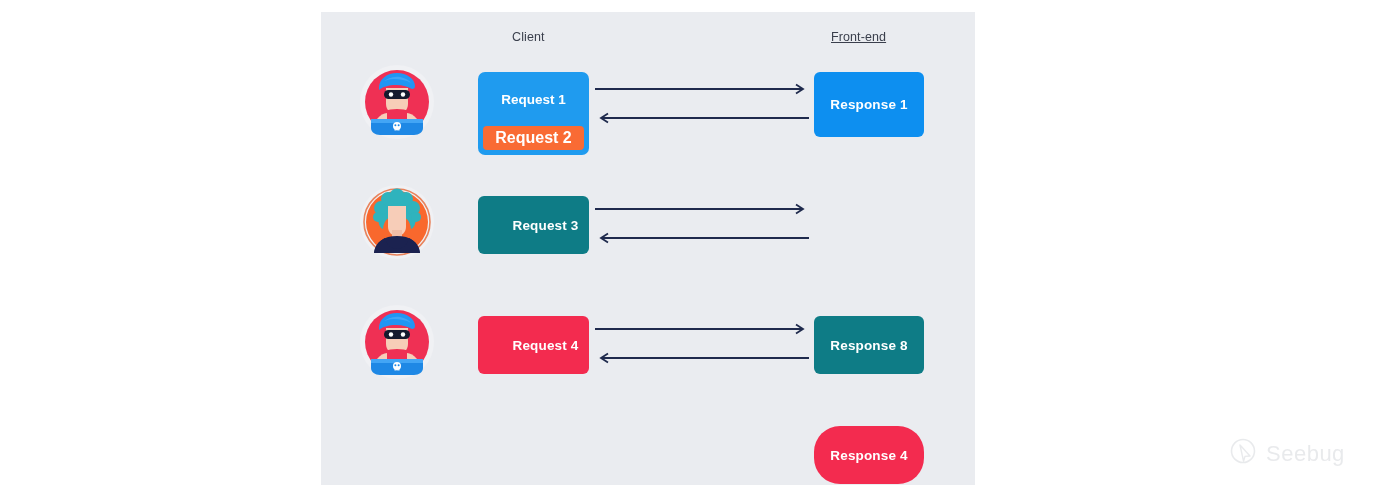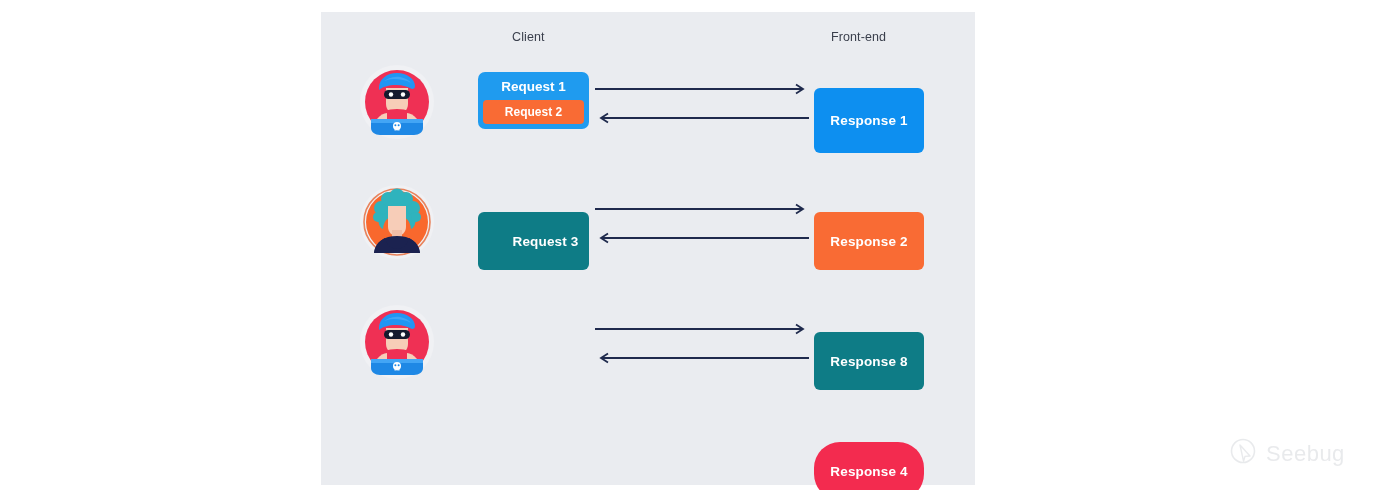--- a/index.html
+++ b/index.html
@@ -28,21 +28,21 @@
   
   .col-head {
     position: absolute;
     font-size: 12.5px;
     color: #3a3f4c;
     font-weight: 400;
     letter-spacing: .1px;
     white-space: nowrap;
   }
   .col-head.client   { left: 191px; top: 18px; }
-  .col-head.frontend { left: 510px; top: 18px; }
+  .col-head.frontend { left: 510px; top: 18px; text-decoration: underline; }
 
   
   .row {
     position: absolute;
     left: 0;
     width: 654px;
     height: 110px;
   }
   .row-1 { top: 45px; }
   .row-2 { top: 165px; }
@@ -65,32 +65,31 @@
     border-radius: 6px;
     display: flex;
     align-items: center;
     justify-content: center;
     color: #ffffff;
     font-size: 13.5px;
     font-weight: bold;
     letter-spacing: .15px;
     box-sizing: border-box;
     white-space: nowrap;
-    margin-top: 16px;
   }
   .box-req    { left: 157px; width: 111px; padding-left: 24px; }
   .box-res    { left: 493px; width: 110px; }
 
   
   .box-stack {
     position: absolute;
     left: 157px;
     top: 15px;
     width: 111px;
-    height: 57px;
+    height: 83px;
     border-radius: 7px;
     box-sizing: border-box;
     padding: 0 5px 5px 5px;
     display: flex;
     flex-direction: column;
   }
   .stack-top {
     flex: 1;
     display: flex;
     align-items: center;
@@ -100,21 +99,21 @@
     font-weight: bold;
     white-space: nowrap;
   }
   .stack-inner {
     height: 24px;
     border-radius: 4px;
     display: flex;
     align-items: center;
     justify-content: center;
     color: #ffffff;
-    font-size: 12px;
+    font-size: 16px;
     font-weight: bold;
     white-space: nowrap;
   }
 
   .h65 { top: 15px; height: 65px; }
   .h58 { top: 19px; height: 58px; }
 
   
   .arrows {
     position: absolute;
@@ -234,21 +233,20 @@
       <svg width="218" height="65" viewBox="0 0 218 65" xmlns="http://www.w3.org/2000/svg">
         <g stroke="#1f2a4d" stroke-width="1.8" fill="none">
           <line x1="2" y1="17" x2="210" y2="17"></line>
           <polyline points="203,12.5 210,17 203,21.5"></polyline>
           <line x1="216" y1="46" x2="8" y2="46"></line>
           <polyline points="15,41.5 8,46 15,50.5"></polyline>
         </g>
       </svg>
     </div>
 
-    <div class="box box-res h58" style="background:#f96b34;">Response 2</div>
   </div>
 
   <div class="row row-3">
 
     <div class="avatar">
       <svg viewBox="0 0 80 80" xmlns="http://www.w3.org/2000/svg">
         <circle cx="40" cy="40" r="37" fill="#f0f1f4"></circle>
         <circle cx="40" cy="40" r="32" fill="#ef3054"></circle>
         <path d="M22 26c0-9 8-15 18-15s18 6 18 13c0 2-1 3-3 3-4-2-9-4-16-4-7 0-14 2-17 5z" fill="#2196f3"></path>
         <path d="M25 21c5-5 12-7 18-6 5 1 9 3 11 6-5-3-11-4-17-4-5 0-9 1-12 4z" fill="#42a5f5"></path>
@@ -263,20 +261,21 @@
         <path d="M14 57h52v4H14z" fill="#42a5f5"></path>
         <circle cx="40" cy="64" r="4" fill="#ffffff"></circle>
         <circle cx="38.4" cy="63.3" r="1" fill="#1e88e5"></circle>
         <circle cx="41.6" cy="63.3" r="1" fill="#1e88e5"></circle>
         <rect x="37.6" y="66.4" width="1.1" height="2.2" fill="#ffffff"></rect>
         <rect x="39.5" y="66.4" width="1.1" height="2.2" fill="#ffffff"></rect>
         <rect x="41.3" y="66.4" width="1.1" height="2.2" fill="#ffffff"></rect>
       </svg>
     </div>
 
+    <div class="box box-req h58" style="background:#f32b4f;">Request 4</div>
 
     <div class="arrows">
       <svg width="218" height="65" viewBox="0 0 218 65" xmlns="http://www.w3.org/2000/svg">
         <g stroke="#1f2a4d" stroke-width="1.8" fill="none">
           <line x1="2" y1="17" x2="210" y2="17"></line>
           <polyline points="203,12.5 210,17 203,21.5"></polyline>
           <line x1="216" y1="46" x2="8" y2="46"></line>
           <polyline points="15,41.5 8,46 15,50.5"></polyline>
         </g>
       </svg>

